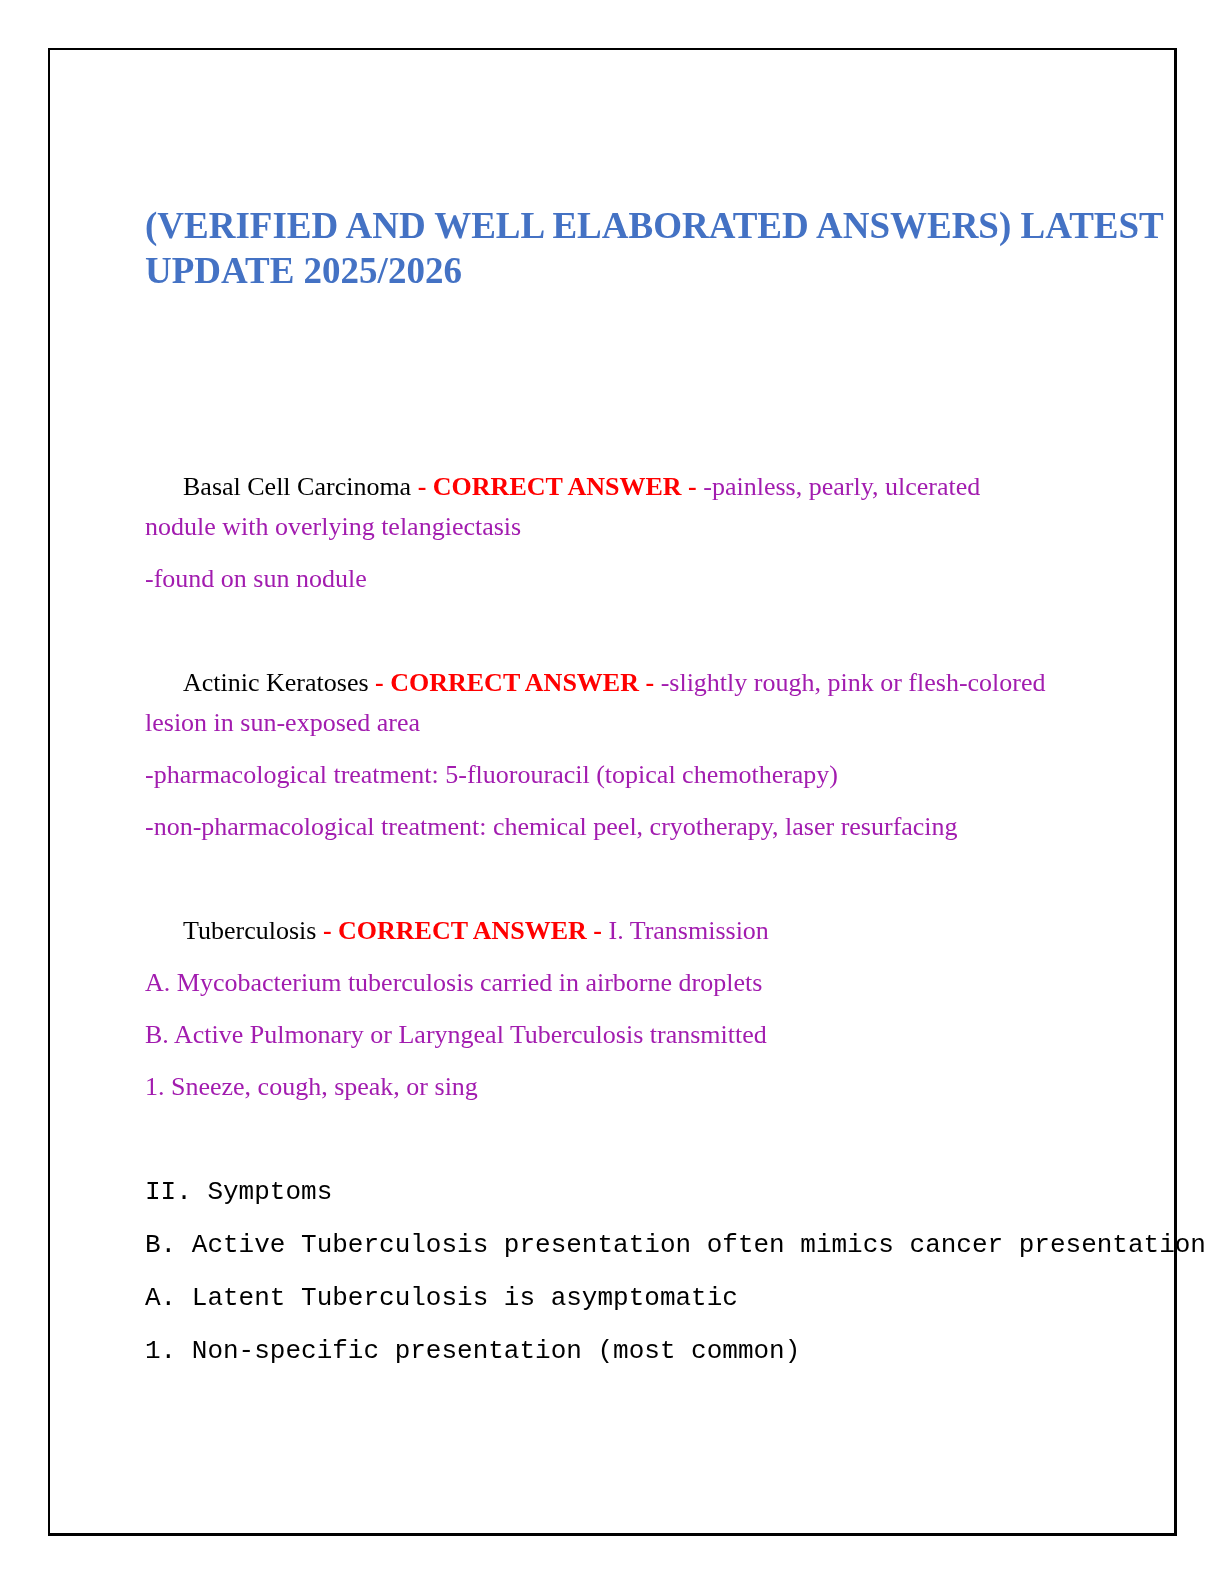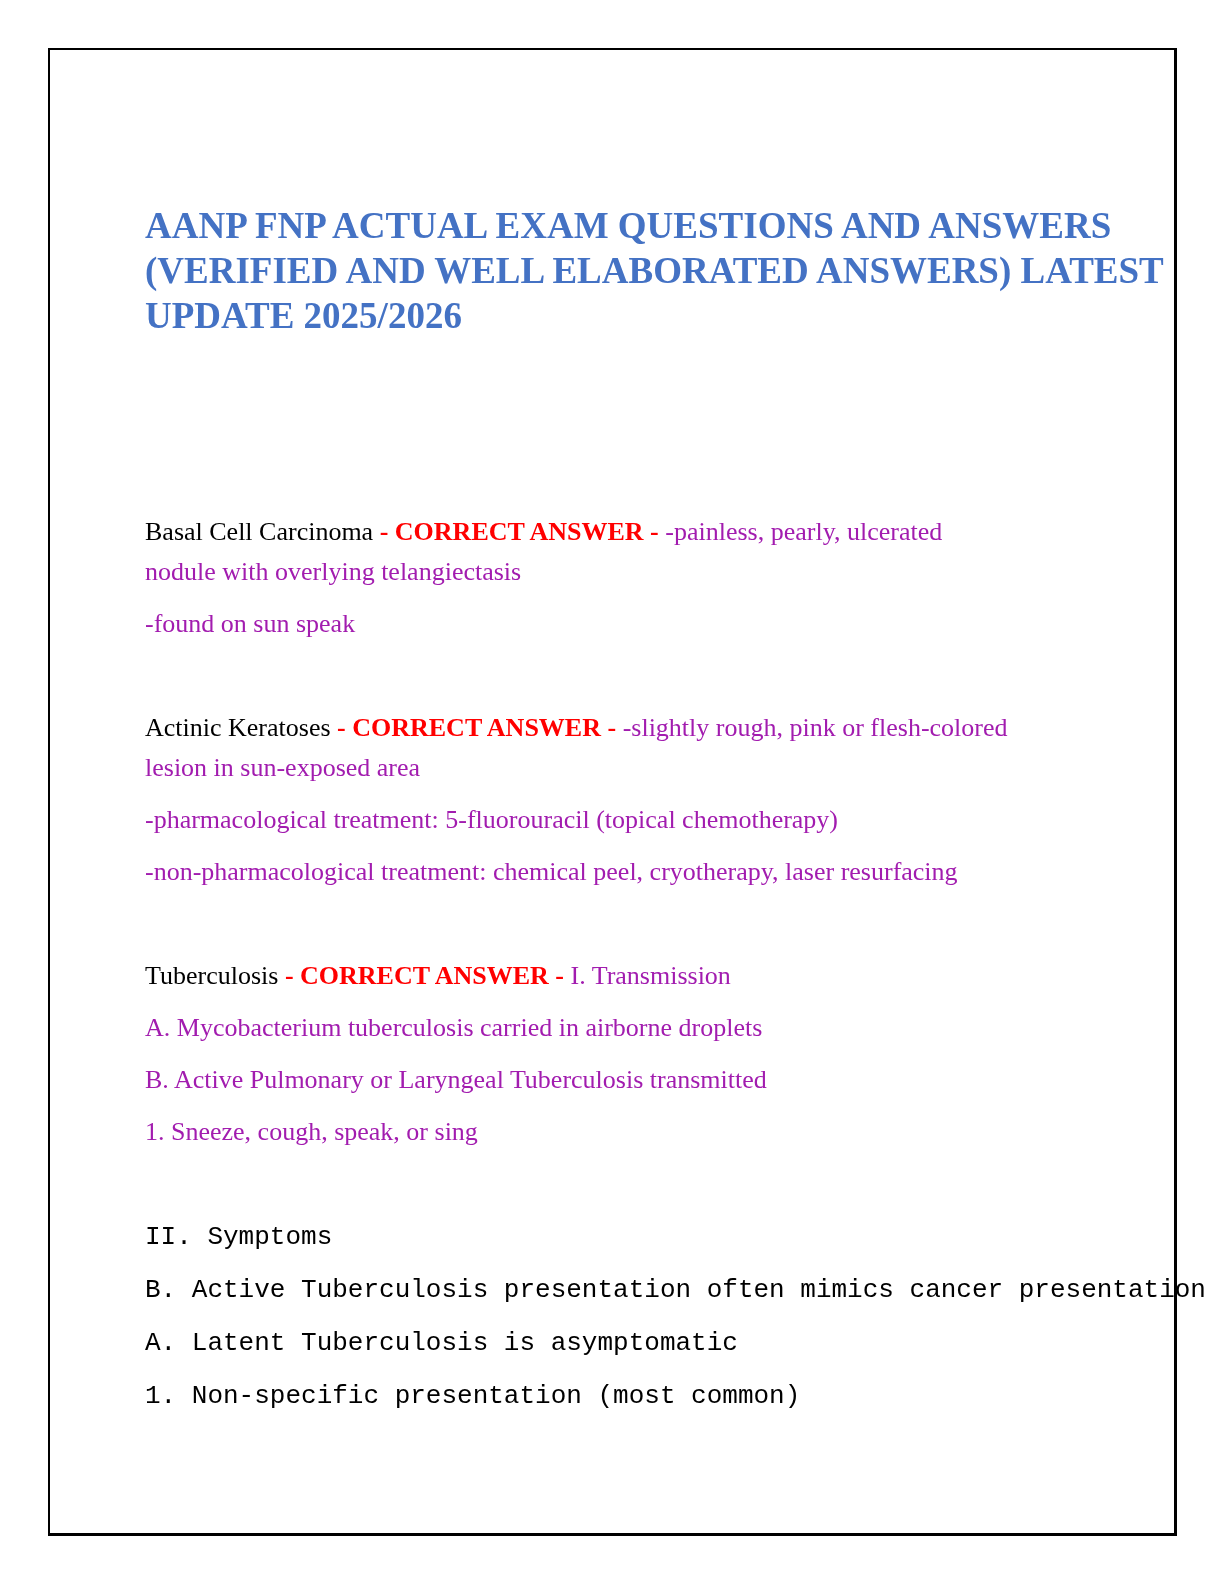--- a/index.html
+++ b/index.html
@@ -43,41 +43,40 @@
   }
   .vspace-title { height: 174px; }
   .vspace { height: 52px; }
   .content p {
     font-size: 26px;
     line-height: 40px;
     margin: 0 0 12px 0;
     color: #000000;
     white-space: nowrap;
   }
-  .seg-term { color: #000000; }
+  .seg-term { color: #000000; margin-left: 38px; }
   .seg-red { color: #FF0000; font-weight: bold; }
   .seg-answer { color: #a21caf; }
   .seg-black { color: #000000; font-family: Liberation Mono, monospace; }
 </style>
 </head>
 <body>
 
 <div class="page-frame"></div>
 
 <div class="content">
   <header class="doc-title">
-      <div class="title-line">AANP FNP ACTUAL EXAM QUESTIONS AND ANSWERS</div>
       <div class="title-line">(VERIFIED AND WELL ELABORATED ANSWERS) LATEST</div>
       <div class="title-line">UPDATE 2025/2026</div>
     </header>
   <div class="vspace-title"></div>
   <div>
       <section>
         <p><span class="seg-term">Basal Cell Carcinoma</span><span class="seg-red"> - </span><span class="seg-red">CORRECT ANSWER</span><span class="seg-red"> - </span><span class="seg-answer">-painless, pearly, ulcerated</span><br><span class="seg-answer">nodule with overlying telangiectasis</span></p>
-        <p><span class="seg-answer">-found on sun speak</span></p>
+        <p><span class="seg-answer">-found on sun nodule</span></p>
       </section>
       <div class="vspace"></div>
       <section>
         <p><span class="seg-term">Actinic Keratoses</span><span class="seg-red"> - </span><span class="seg-red">CORRECT ANSWER</span><span class="seg-red"> - </span><span class="seg-answer">-slightly rough, pink or flesh-colored</span><br><span class="seg-answer">lesion in sun-exposed area</span></p>
         <p><span class="seg-answer">-pharmacological treatment: 5-fluorouracil (topical chemotherapy)</span></p>
         <p><span class="seg-answer">-non-pharmacological treatment: chemical peel, cryotherapy, laser resurfacing</span></p>
       </section>
       <div class="vspace"></div>
       <section>
         <p><span class="seg-term">Tuberculosis</span><span class="seg-red"> - </span><span class="seg-red">CORRECT ANSWER</span><span class="seg-red"> - </span><span class="seg-answer">I. Transmission</span></p>

